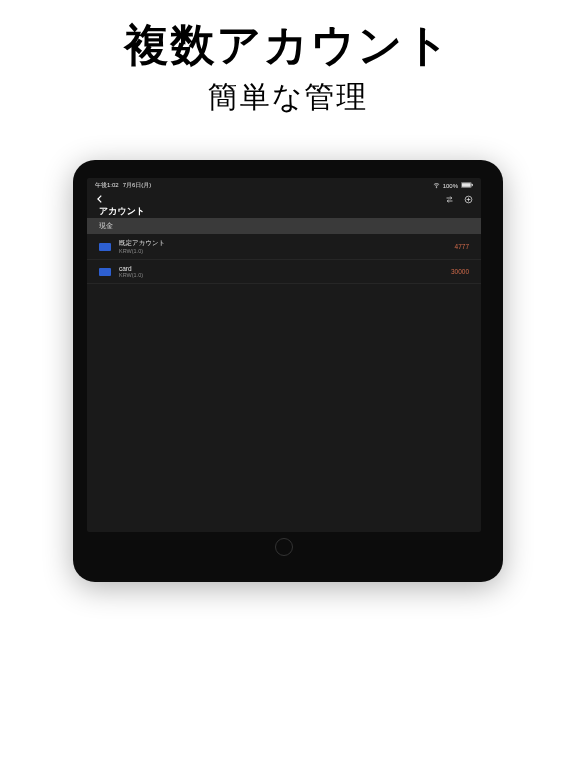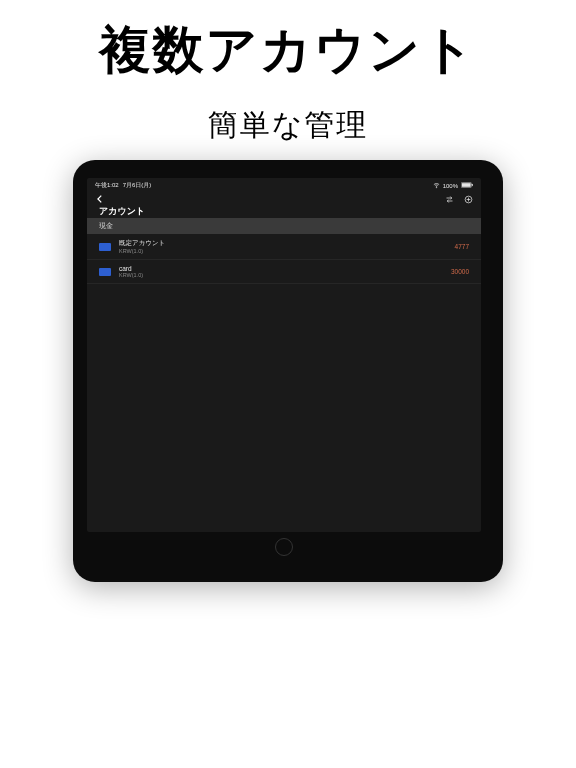--- a/index.html
+++ b/index.html
@@ -6,32 +6,32 @@
   body {
     width: 576px;
     height: 768px;
     background: #ffffff;
     font-family: -apple-system, "Hiragino Sans", "Hiragino Kaku Gothic ProN", sans-serif;
     overflow: hidden;
     position: relative;
   }
   .promo-title {
     text-align: center;
-    font-size: 51px;
+    font-size: 44px;
     font-weight: 800;
     letter-spacing: 2px;
     color: #000;
     margin-top: 16px;
   }
   .promo-subtitle {
     text-align: center;
     font-size: 30px;
     font-weight: 300;
     color: #000;
-    margin-top: 20px;
+    margin-top: 2px;
     letter-spacing: 2px;
   }
   .tablet {
     position: absolute;
     left: 50%;
     transform: translateX(-50%);
     top: 160px;
     width: 430px;
     height: 422px;
     background: #0c0c0c;

